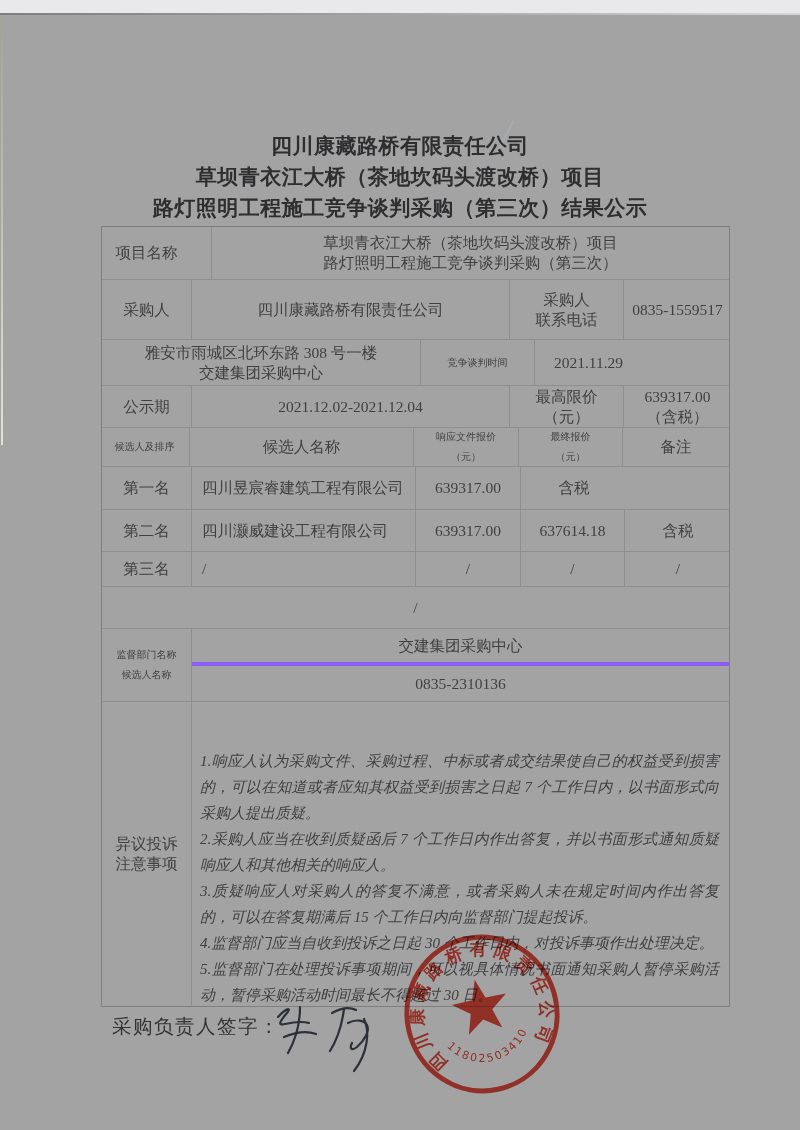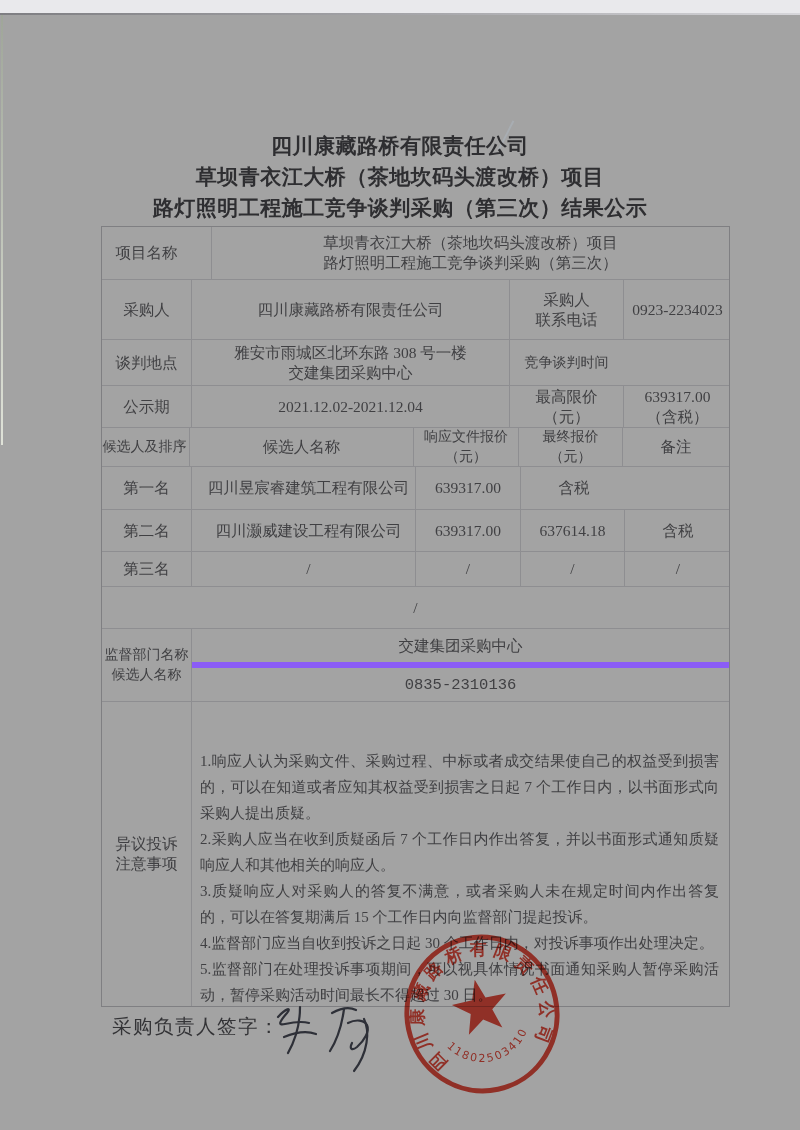--- a/index.html
+++ b/index.html
@@ -18,40 +18,40 @@
   .title{position:absolute;top:118px;left:0;width:100%;text-align:center;
     font-size:21px;font-weight:700;line-height:31px;letter-spacing:.5px;color:#2e2e31;}
   
   .tbl{position:absolute;left:101px;top:213px;width:629px;
     border:1px solid #7f7f82;box-sizing:border-box;font-size:15.5px;color:#404043;}
   .row{display:flex;box-sizing:border-box;}
   .row + .row{border-top:1px solid #8e8e91;}
   .cell{display:flex;flex-direction:column;align-items:center;justify-content:center;
     box-sizing:border-box;line-height:20px;text-align:center;}
   .cell + .cell{border-left:1px solid #8e8e91;}
-  .cell.left{align-items:center;text-align:left;padding-left:10px;}
+  .cell.left{align-items:flex-start;text-align:left;padding-left:10px;}
   .w89{width:89px;flex:none;}
   .w318{width:318px;flex:none;}
   .w114{width:114px;flex:none;}
   .w108{width:108px;flex:none;}
   .w224{width:224px;flex:none;}
   .w105{width:105px;flex:none;}
   .w104{width:104px;flex:none;}
   .w107{width:107px;flex:none;}
   .grow{flex:1;}
   .h52{height:52px;gap:20px;}.h60{height:60px;}.h46{height:46px;}.h42{height:42px;}
   .h39{height:39px;justify-content:flex-end;}.h43{height:43px;}.h35{height:35px;}.h73{height:73px;}
   .h305{height:305px;}
-  .small{font-size:14px;white-space:nowrap;}
+  .small{font-size:10px;white-space:nowrap;}
   .stack{display:flex;flex-direction:column;flex:1;}
   .stack .sub{display:flex;align-items:center;justify-content:center;box-sizing:border-box;}
-  .stack .sub + .sub{border-top:6px solid #8b5cf6;font-family:Liberation Mono, monospace;}
+  .stack .sub + .sub{border-top:4px solid #8b5cf6;}
   .objection-text{align-items:stretch;justify-content:flex-start;
     padding:46px 10px 0 8px;font-size:15px;line-height:26px;text-align:justify;}
-  .objection-text p{margin:0;}
+  .objection-text p{margin:0;font-style:italic;}
   
   .sign-label{position:absolute;left:112px;top:1000px;font-size:19.5px;
     letter-spacing:1.5px;color:#333336;}
   .signature{position:absolute;left:248px;top:972px;}
   .seal{position:absolute;left:383px;top:902px;mix-blend-mode:multiply;opacity:.92;}
 </style>
 </head>
 <body>
 
 <div class="page">
@@ -82,34 +82,34 @@
         <span>采购人</span>
       </div>
       <div class="cell w318">
         <span>四川康藏路桥有限责任公司</span>
       </div>
       <div class="cell w114">
         <span>采购人</span>
         <span>联系电话</span>
       </div>
       <div class="cell w108">
-        <span>0923-2234023</span>
+        <span>0835-1559517</span>
       </div>
     </div>
 
     <div class="row h46">
-      <div class="cell w89">
-        <span>谈判地点</span>
-      </div>
       <div class="cell w318">
         <span>雅安市雨城区北环东路 308 号一楼</span>
         <span>交建集团采购中心</span>
       </div>
       <div class="cell w114">
         <span class="small">竞争谈判时间</span>
+      </div>
+      <div class="cell w108">
+        <span>2021.11.29</span>
       </div>
     </div>
 
     <div class="row h42">
       <div class="cell w89">
         <span>公示期</span>
       </div>
       <div class="cell w318">
         <span>2021.12.02-2021.12.04</span>
       </div>

